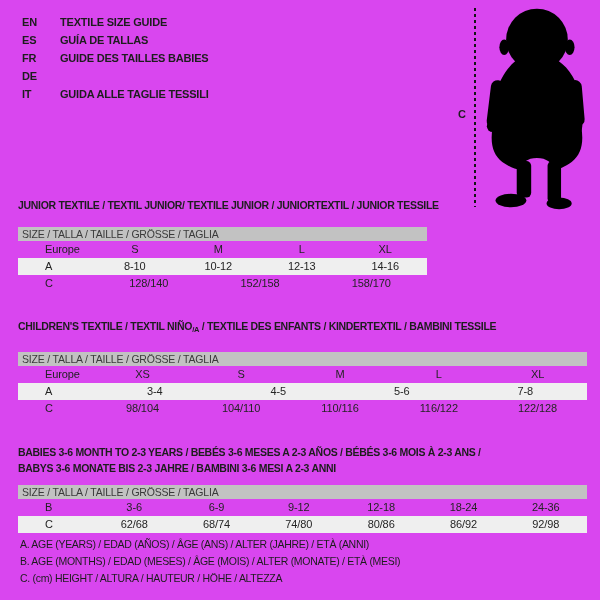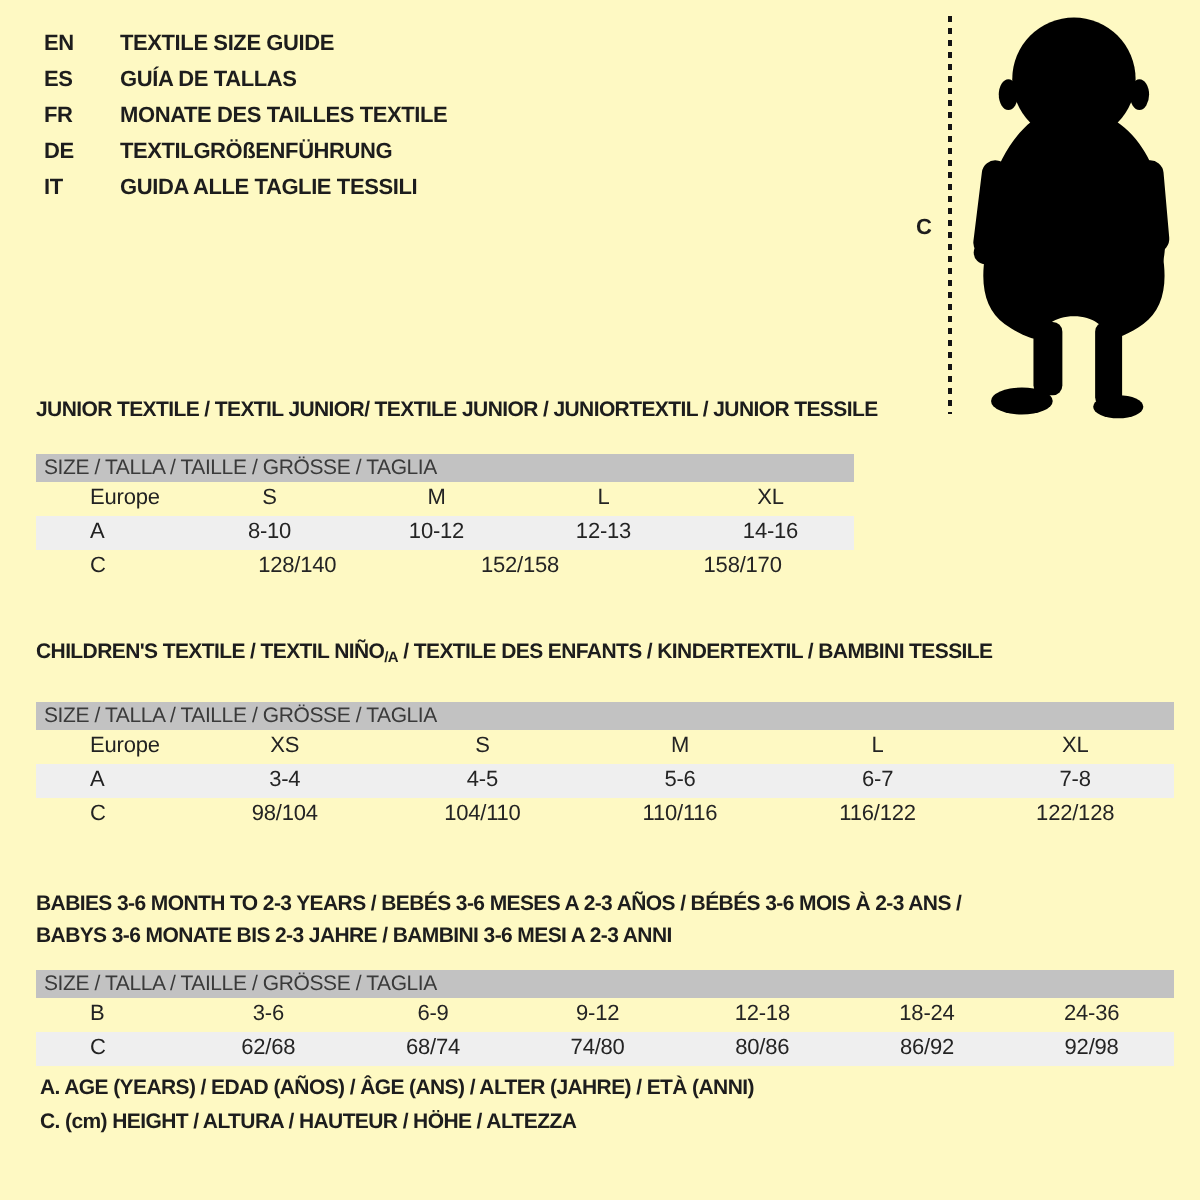--- a/index.html
+++ b/index.html
@@ -3,21 +3,21 @@
 <meta charset="utf-8">
 <style>
   html, body { margin: 0; padding: 0; }
   body {
     width: 600px; height: 600px;
     background: #ffffff;
     font-family: "Liberation Sans", sans-serif;
     color: var(--text, #1d1d1d);
     overflow: hidden;
   }
-  .canvas { position: relative; width: 600px; height: 600px; background: #fef9c3; }
+  .canvas { position: relative; width: 600px; height: 600px; background: #d946ef; }
 
   
   .lang-block { position: absolute; left: 22px; top: 13px; }
   .lang-row { display: flex; height: 18px; line-height: 18px; }
   .lang-code {
     width: 38px; font-size: 11px; font-weight: bold; letter-spacing: -0.2px;
   }
   .lang-text { font-size: 11px; font-weight: bold; letter-spacing: -0.2px; white-space: nowrap; }
 
   
@@ -52,45 +52,44 @@
   .sec2 .hdr-bar { margin-top: 15px; }
   .sec3 .hdr-bar { margin-top: 9px; }
   .trow { display: flex; height: 17px; line-height: 17px; font-size: 11px; }
   .trow.alt { background: var(--row-alt-bg, #efefef); }
   .tlabel { width: 52px; padding-left: 4px; box-sizing: border-box; color: #222; letter-spacing: -0.1px; margin-left: 23px; }
   .tcell { flex: 1; text-align: center; color: #242424; letter-spacing: -0.1px; }
 
   
   .legend { position: absolute; left: 20px; top: 536px; }
   .legend-line {
-    font-size: 10.5px; font-weight: bold; letter-spacing: -0.3px;
+    font-size: 10.5px; font-weight: normal; letter-spacing: -0.3px;
     line-height: 17px; white-space: nowrap;
   }
 </style>
 </head>
 <body>
 
 <div class="canvas">
 
   <div class="lang-block">
     <div class="lang-row">
       <span class="lang-code">EN</span>
       <span class="lang-text">TEXTILE SIZE GUIDE</span>
     </div>
     <div class="lang-row">
       <span class="lang-code">ES</span>
       <span class="lang-text">GUÍA DE TALLAS</span>
     </div>
     <div class="lang-row">
       <span class="lang-code">FR</span>
-      <span class="lang-text">MONATE DES TAILLES TEXTILE</span>
+      <span class="lang-text">GUIDE DES TAILLES BABIES</span>
     </div>
     <div class="lang-row">
       <span class="lang-code">DE</span>
-      <span class="lang-text">TEXTILGRÖßENFÜHRUNG</span>
     </div>
     <div class="lang-row">
       <span class="lang-code">IT</span>
       <span class="lang-text">GUIDA ALLE TAGLIE TESSILI</span>
     </div>
   </div>
 
   <div class="dashed-line"></div>
   <div class="height-label">C</div>
   <svg class="baby-svg" width="106" height="208" viewBox="0 0 110 210" aria-hidden="true">
@@ -145,21 +144,20 @@
       <div class="tcell">S</div>
       <div class="tcell">M</div>
       <div class="tcell">L</div>
       <div class="tcell">XL</div>
     </div>
     <div class="trow alt">
       <div class="tlabel">A</div>
       <div class="tcell">3-4</div>
       <div class="tcell">4-5</div>
       <div class="tcell">5-6</div>
-      <div class="tcell">6-7</div>
       <div class="tcell">7-8</div>
     </div>
     <div class="trow">
       <div class="tlabel">C</div>
       <div class="tcell">98/104</div>
       <div class="tcell">104/110</div>
       <div class="tcell">110/116</div>
       <div class="tcell">116/122</div>
       <div class="tcell">122/128</div>
     </div>
@@ -184,16 +182,17 @@
       <div class="tcell">68/74</div>
       <div class="tcell">74/80</div>
       <div class="tcell">80/86</div>
       <div class="tcell">86/92</div>
       <div class="tcell">92/98</div>
     </div>
   </section>
 
   <div class="legend">
     <div class="legend-line">A. AGE (YEARS) / EDAD (AÑOS) / ÂGE (ANS) / ALTER (JAHRE) / ETÀ (ANNI)</div>
+    <div class="legend-line">B. AGE (MONTHS) / EDAD (MESES) / ÂGE (MOIS) / ALTER (MONATE) / ETÀ (MESI)</div>
     <div class="legend-line">C. (cm) HEIGHT / ALTURA / HAUTEUR / HÖHE / ALTEZZA</div>
   </div>
 
 </div>
 
 </body></html>

